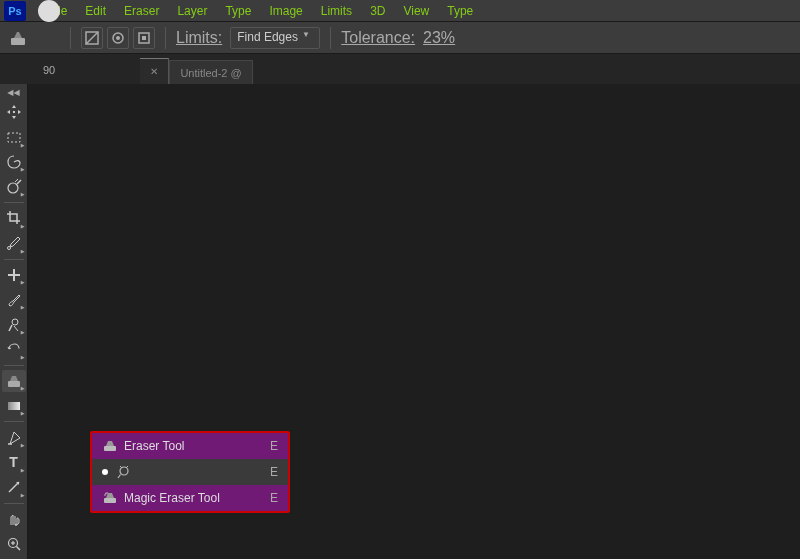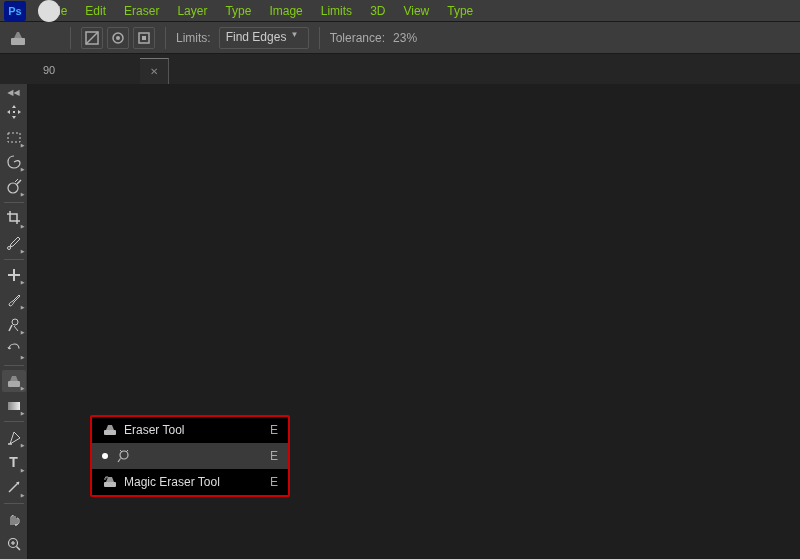--- a/index.html
+++ b/index.html
@@ -97,21 +97,22 @@
       align-items: center;
       justify-content: center;
       border: 1px solid #555;
       border-radius: 2px;
       cursor: pointer;
       color: #aaa;
       font-size: 13px;
     }
     .options-label {
       color: #aaa;
-      font-size: 12px;
+      font-size: 16px;
+      text-decoration: underline;
     }
     .options-dropdown {
       background: #3c3c3c;
       border: 1px solid #555;
       border-radius: 2px;
       padding: 2px 6px;
       color: #ccc;
       font-size: 12px;
       display: flex;
       align-items: flex-start;
@@ -232,22 +233,22 @@
       flex: 1;
       background: #1e1e1e;
       position: relative;
       overflow: hidden;
     }
 
     
     .context-menu {
       position: absolute;
       left: 62px;
-      bottom: 62px;
-      background: #000000;
+      bottom: 46px;
+      background: #701a75;
       border: 2px solid #cc0000;
       border-radius: 2px;
       z-index: 100;
       min-width: 200px;
     }
     .context-menu-item {
       display: flex;
       align-items: center;
       padding: 5px 10px;
       cursor: pointer;
@@ -352,20 +353,23 @@
   <span class="options-label">Tolerance:</span>
   <span class="options-label">23%</span>
 </div>
 
 <div class="tab-bar">
 
   <div style="position:absolute; left:130px; top:84px; color:#888; font-size:9px; cursor:pointer;">◀◀</div>
 
   <div class="tab active">
     <span class="tab-close">✕</span>
+  </div>
+  <div class="tab-inactive">
+    <span>Untitled-2 @</span>
   </div>
 </div>
 
 <div class="main-area">
 
   <div class="toolbar">
     <div class="toolbar-collapse">◀◀</div>
 
     <div class="tool-btn">
       <svg width="16" height="16" viewBox="0 0 16 16" fill="none">

